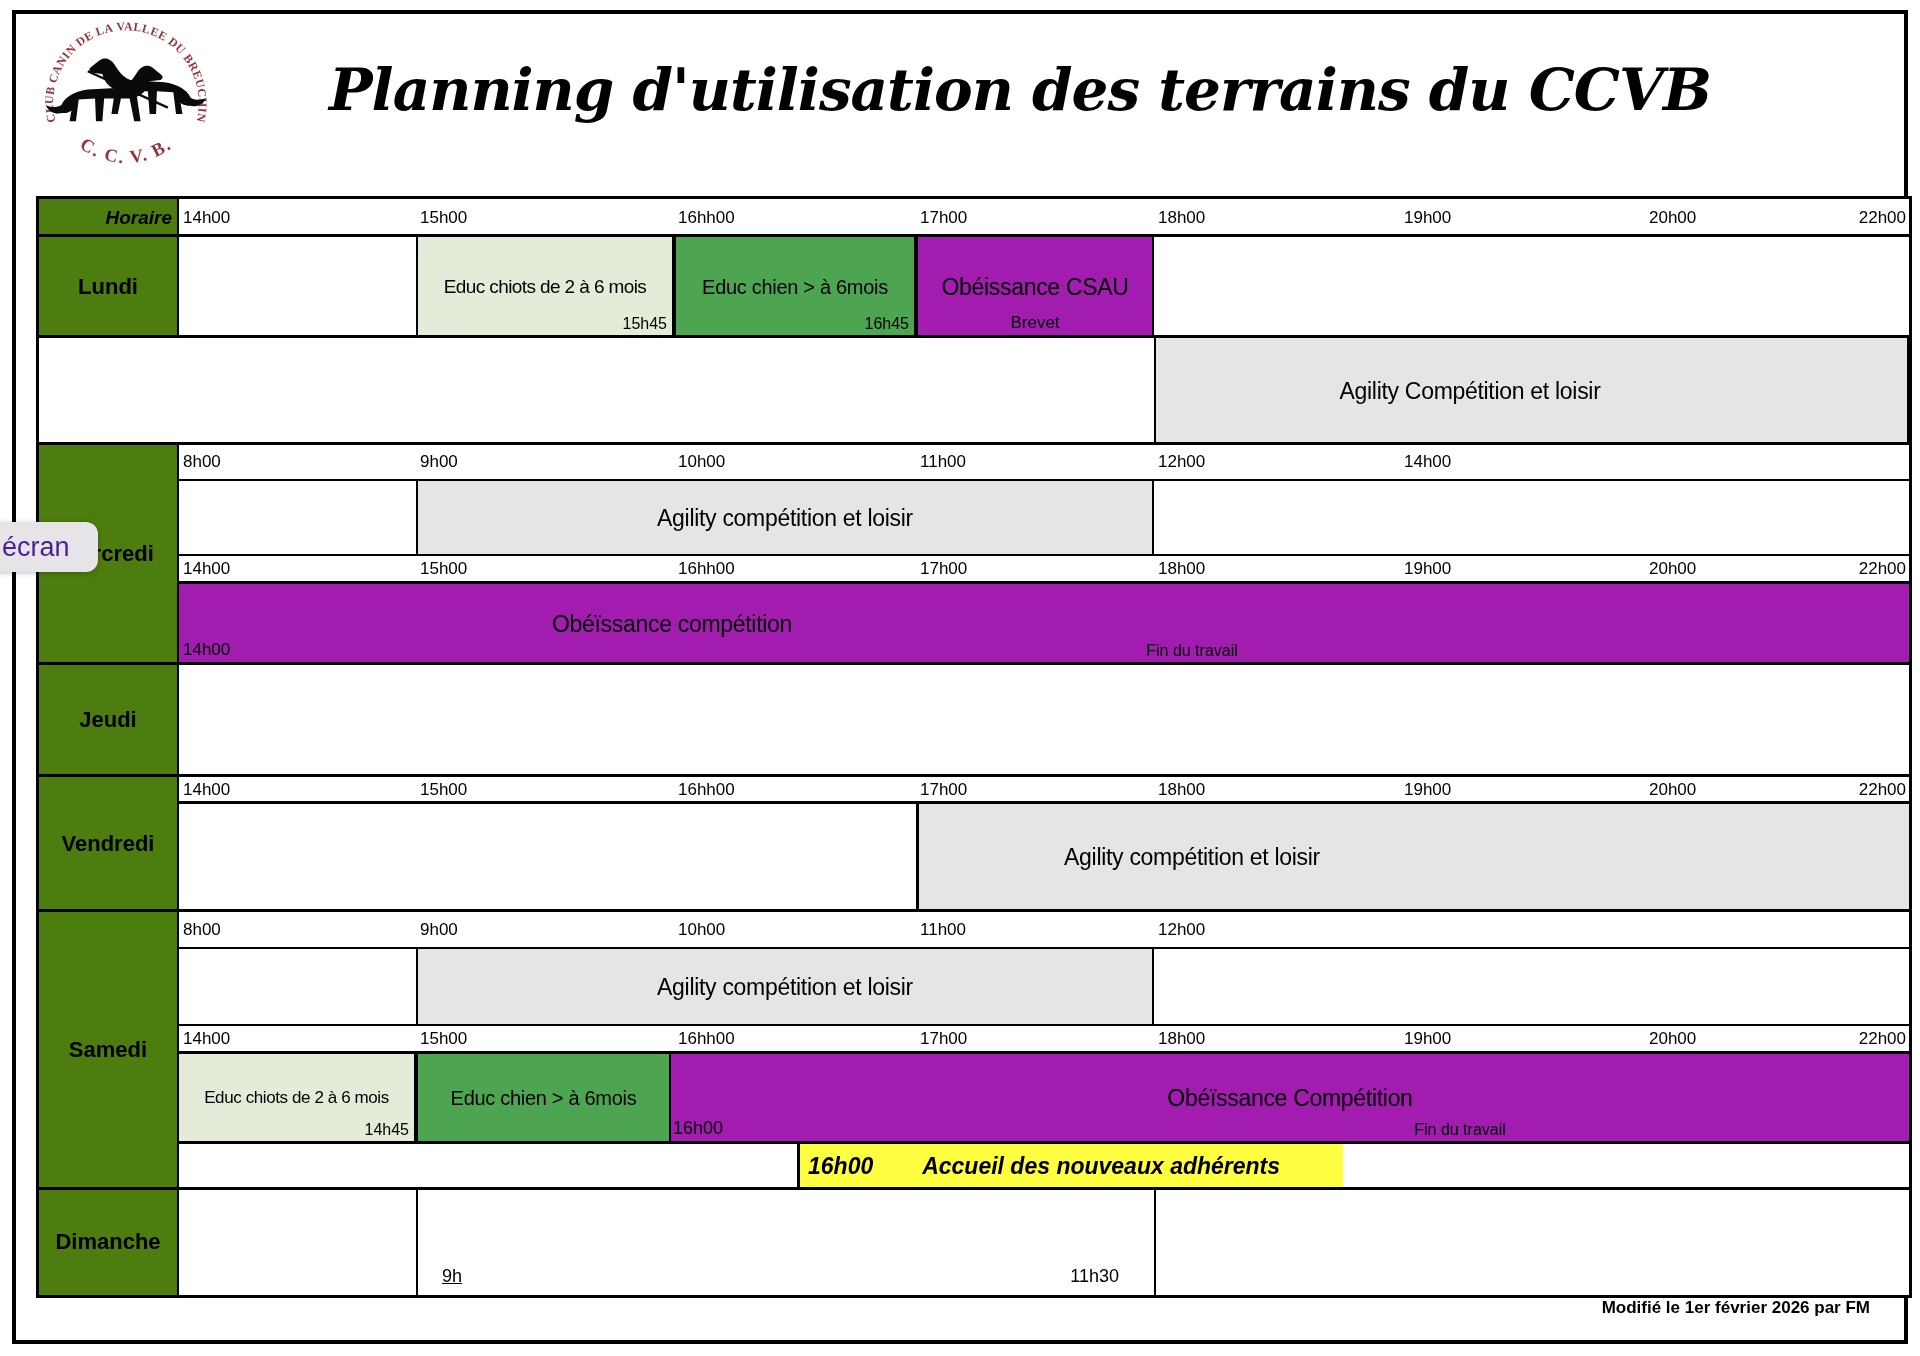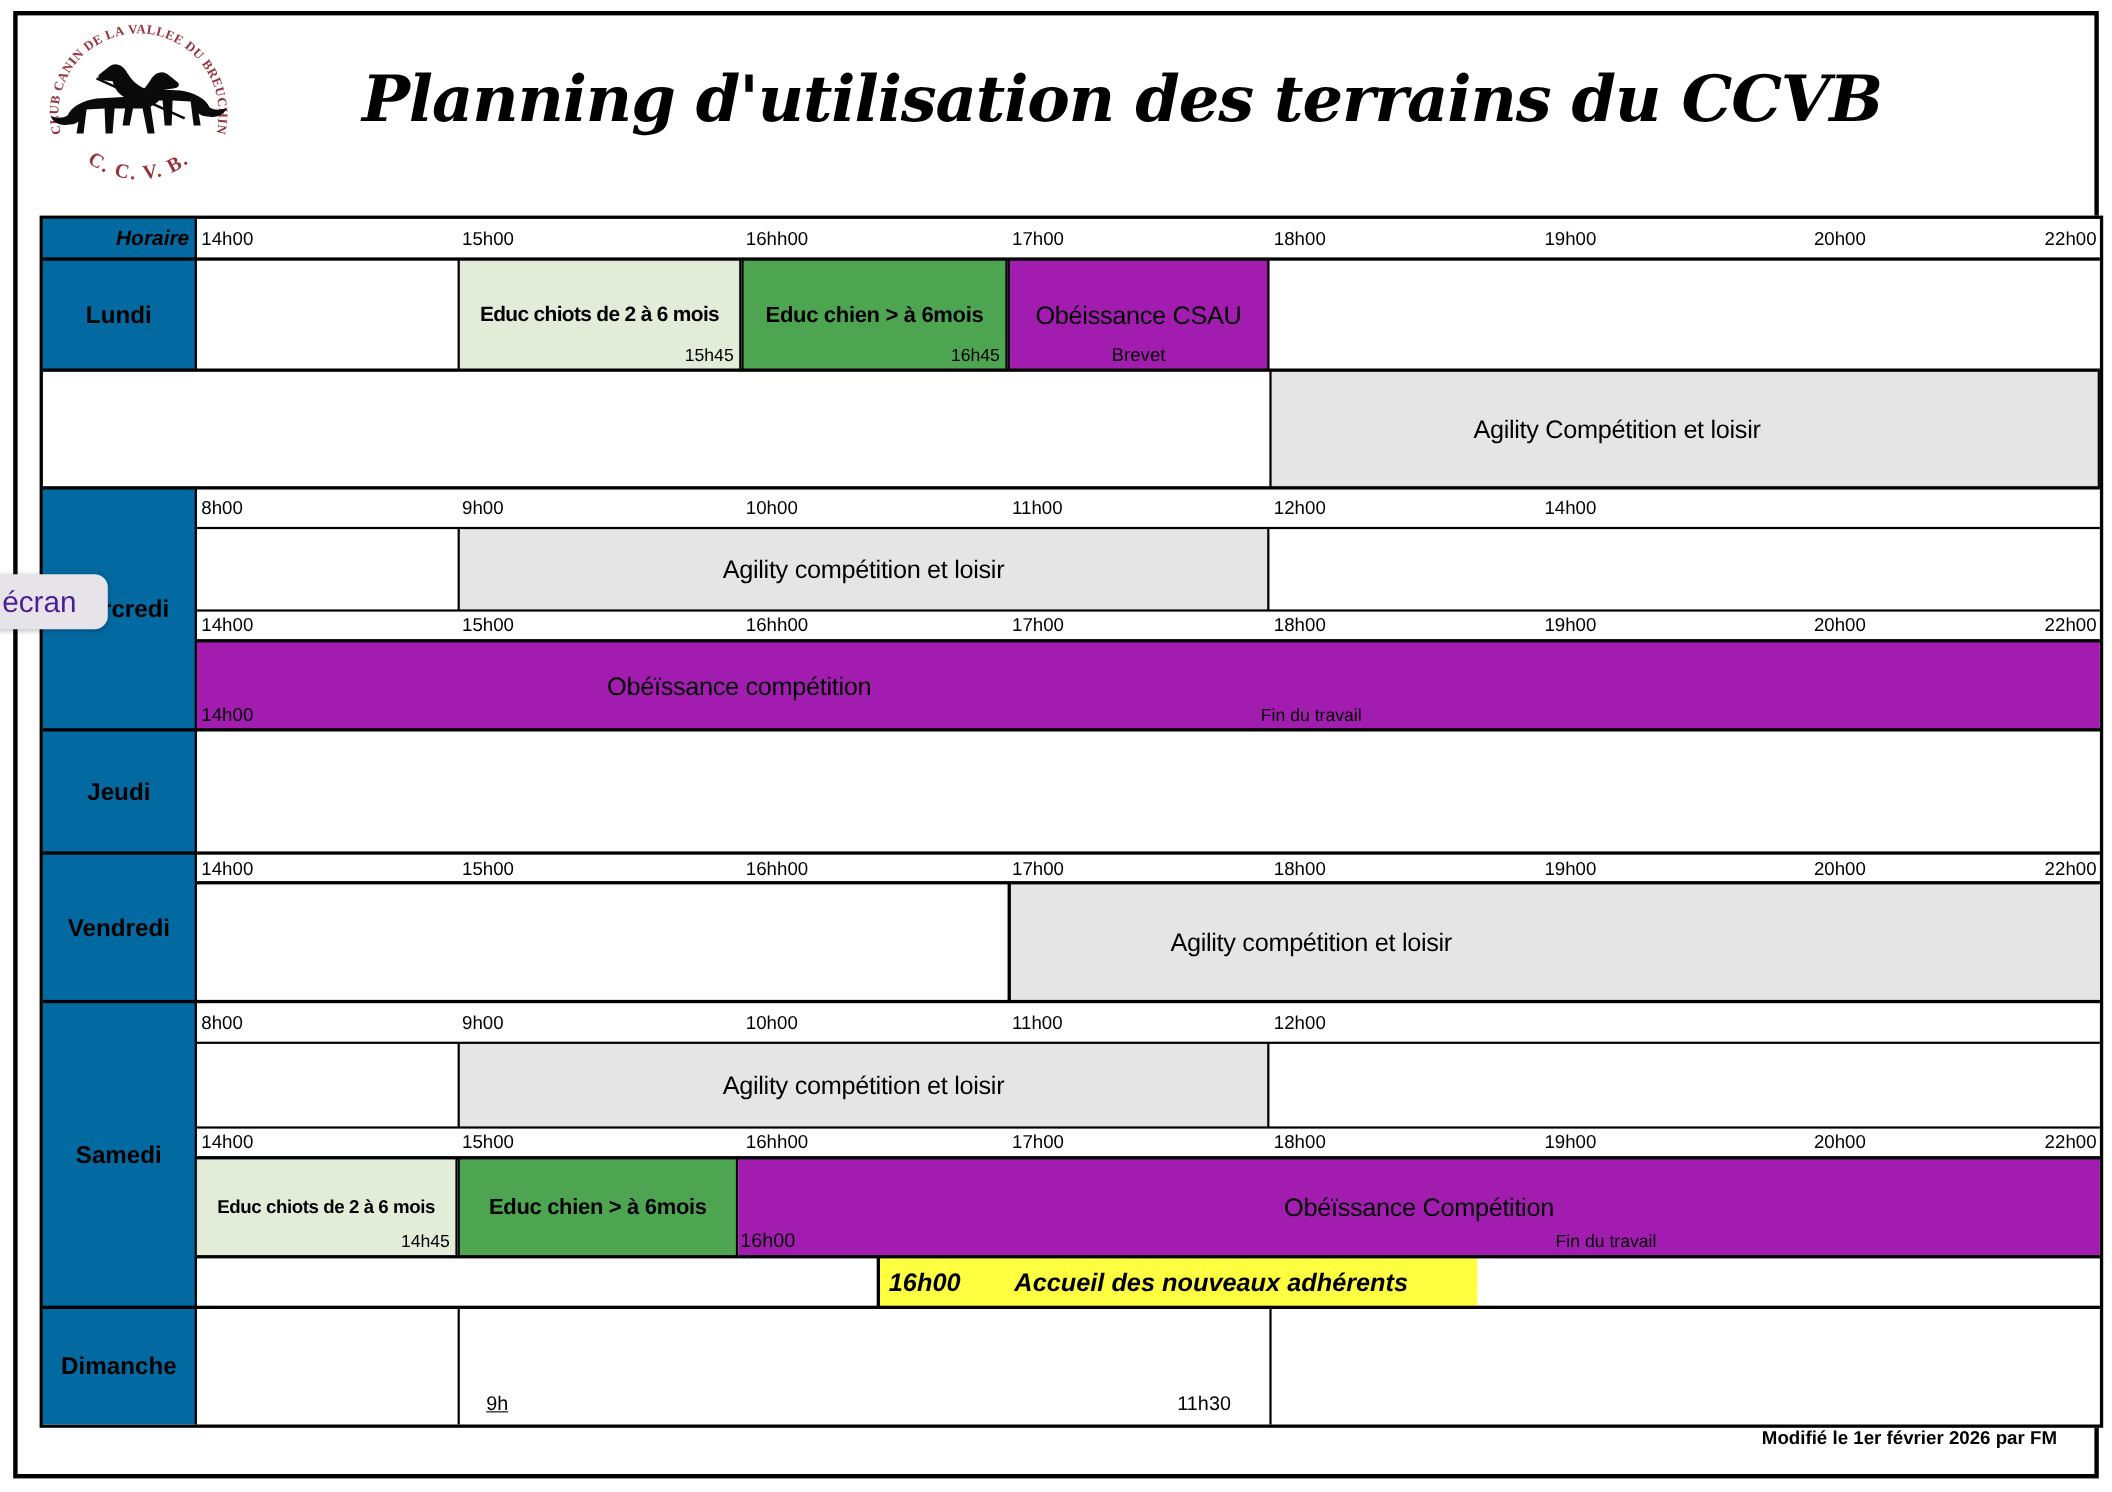--- a/index.html
+++ b/index.html
@@ -6,30 +6,30 @@
   .canvas{position:relative;width:1920px;height:1356px;background:#fff;overflow:hidden;
           font-family:"Liberation Sans",sans-serif;color:#000;}
   .page-border{position:absolute;left:12px;top:10px;right:12px;bottom:12px;border:4px solid #000;}
   .logo{position:absolute;left:35px;top:14px;width:182px;height:170px;}
   .logo-arc{font-family:"Liberation Serif",serif;font-weight:700;font-size:13px;fill:#96343c;letter-spacing:.5px;}
   .logo-initials{font-family:"Liberation Serif",serif;font-weight:700;font-size:20px;fill:#96343c;letter-spacing:2px;}
   .title{position:absolute;left:300px;top:56px;width:1440px;text-align:center;
          font-family:"DejaVu Serif",serif;font-style:italic;font-weight:700;font-size:58px;letter-spacing:-1px;}
   .table{position:absolute;left:36px;top:196px;width:1870px;height:1096px;border:3px solid #000;background:#fff;}
   .dayzone{position:absolute;left:0;width:140px;border-right:2px solid #000;box-sizing:border-box;
-           display:flex;align-items:center;justify-content:center;background:#0369a1;text-align:center;}
+           display:flex;align-items:center;justify-content:center;background:#4d7c0f;text-align:center;}
   .dlabel{font-weight:700;font-size:22px;}
   .horaire{justify-content:flex-end;padding-right:5px;}
   .horaire .dlabel{font-style:italic;font-size:19px;}
   .drow{position:absolute;left:140px;right:0;}
   .tick{position:absolute;top:50%;transform:translateY(-50%);font-size:17px;white-space:nowrap;}
   .block{position:absolute;top:0;bottom:0;box-sizing:border-box;border-left:2px solid #000;border-right:2px solid #000;}
   .btitle{position:absolute;left:0;right:0;top:50%;transform:translateY(-50%);text-align:center;
           font-size:23px;letter-spacing:-.3px;white-space:nowrap;}
-  .beduc{font-weight:700;font-size:19px;}
+  .beduc{font-weight:400;font-size:19px;}
   .bend{position:absolute;right:5px;bottom:4px;font-size:16px;}
   .bstart{position:absolute;left:4px;bottom:4px;font-size:17px;}
   .bnote{position:absolute;bottom:4px;font-size:16px;text-align:center;white-space:nowrap;}
   .bsub{position:absolute;left:0;right:0;bottom:4px;text-align:center;font-size:17px;}
   .lg{background:#e2ecd9;}
   .gr{background:#4ea551;}
   .bl{background:#a21caf;}
   .pe{background:#e5e5e5;}
   .yellowblk{position:absolute;top:0;bottom:0;background:#ffff42;border-left:3px solid #000;
              display:flex;align-items:center;font-style:italic;font-weight:700;font-size:23px;}

